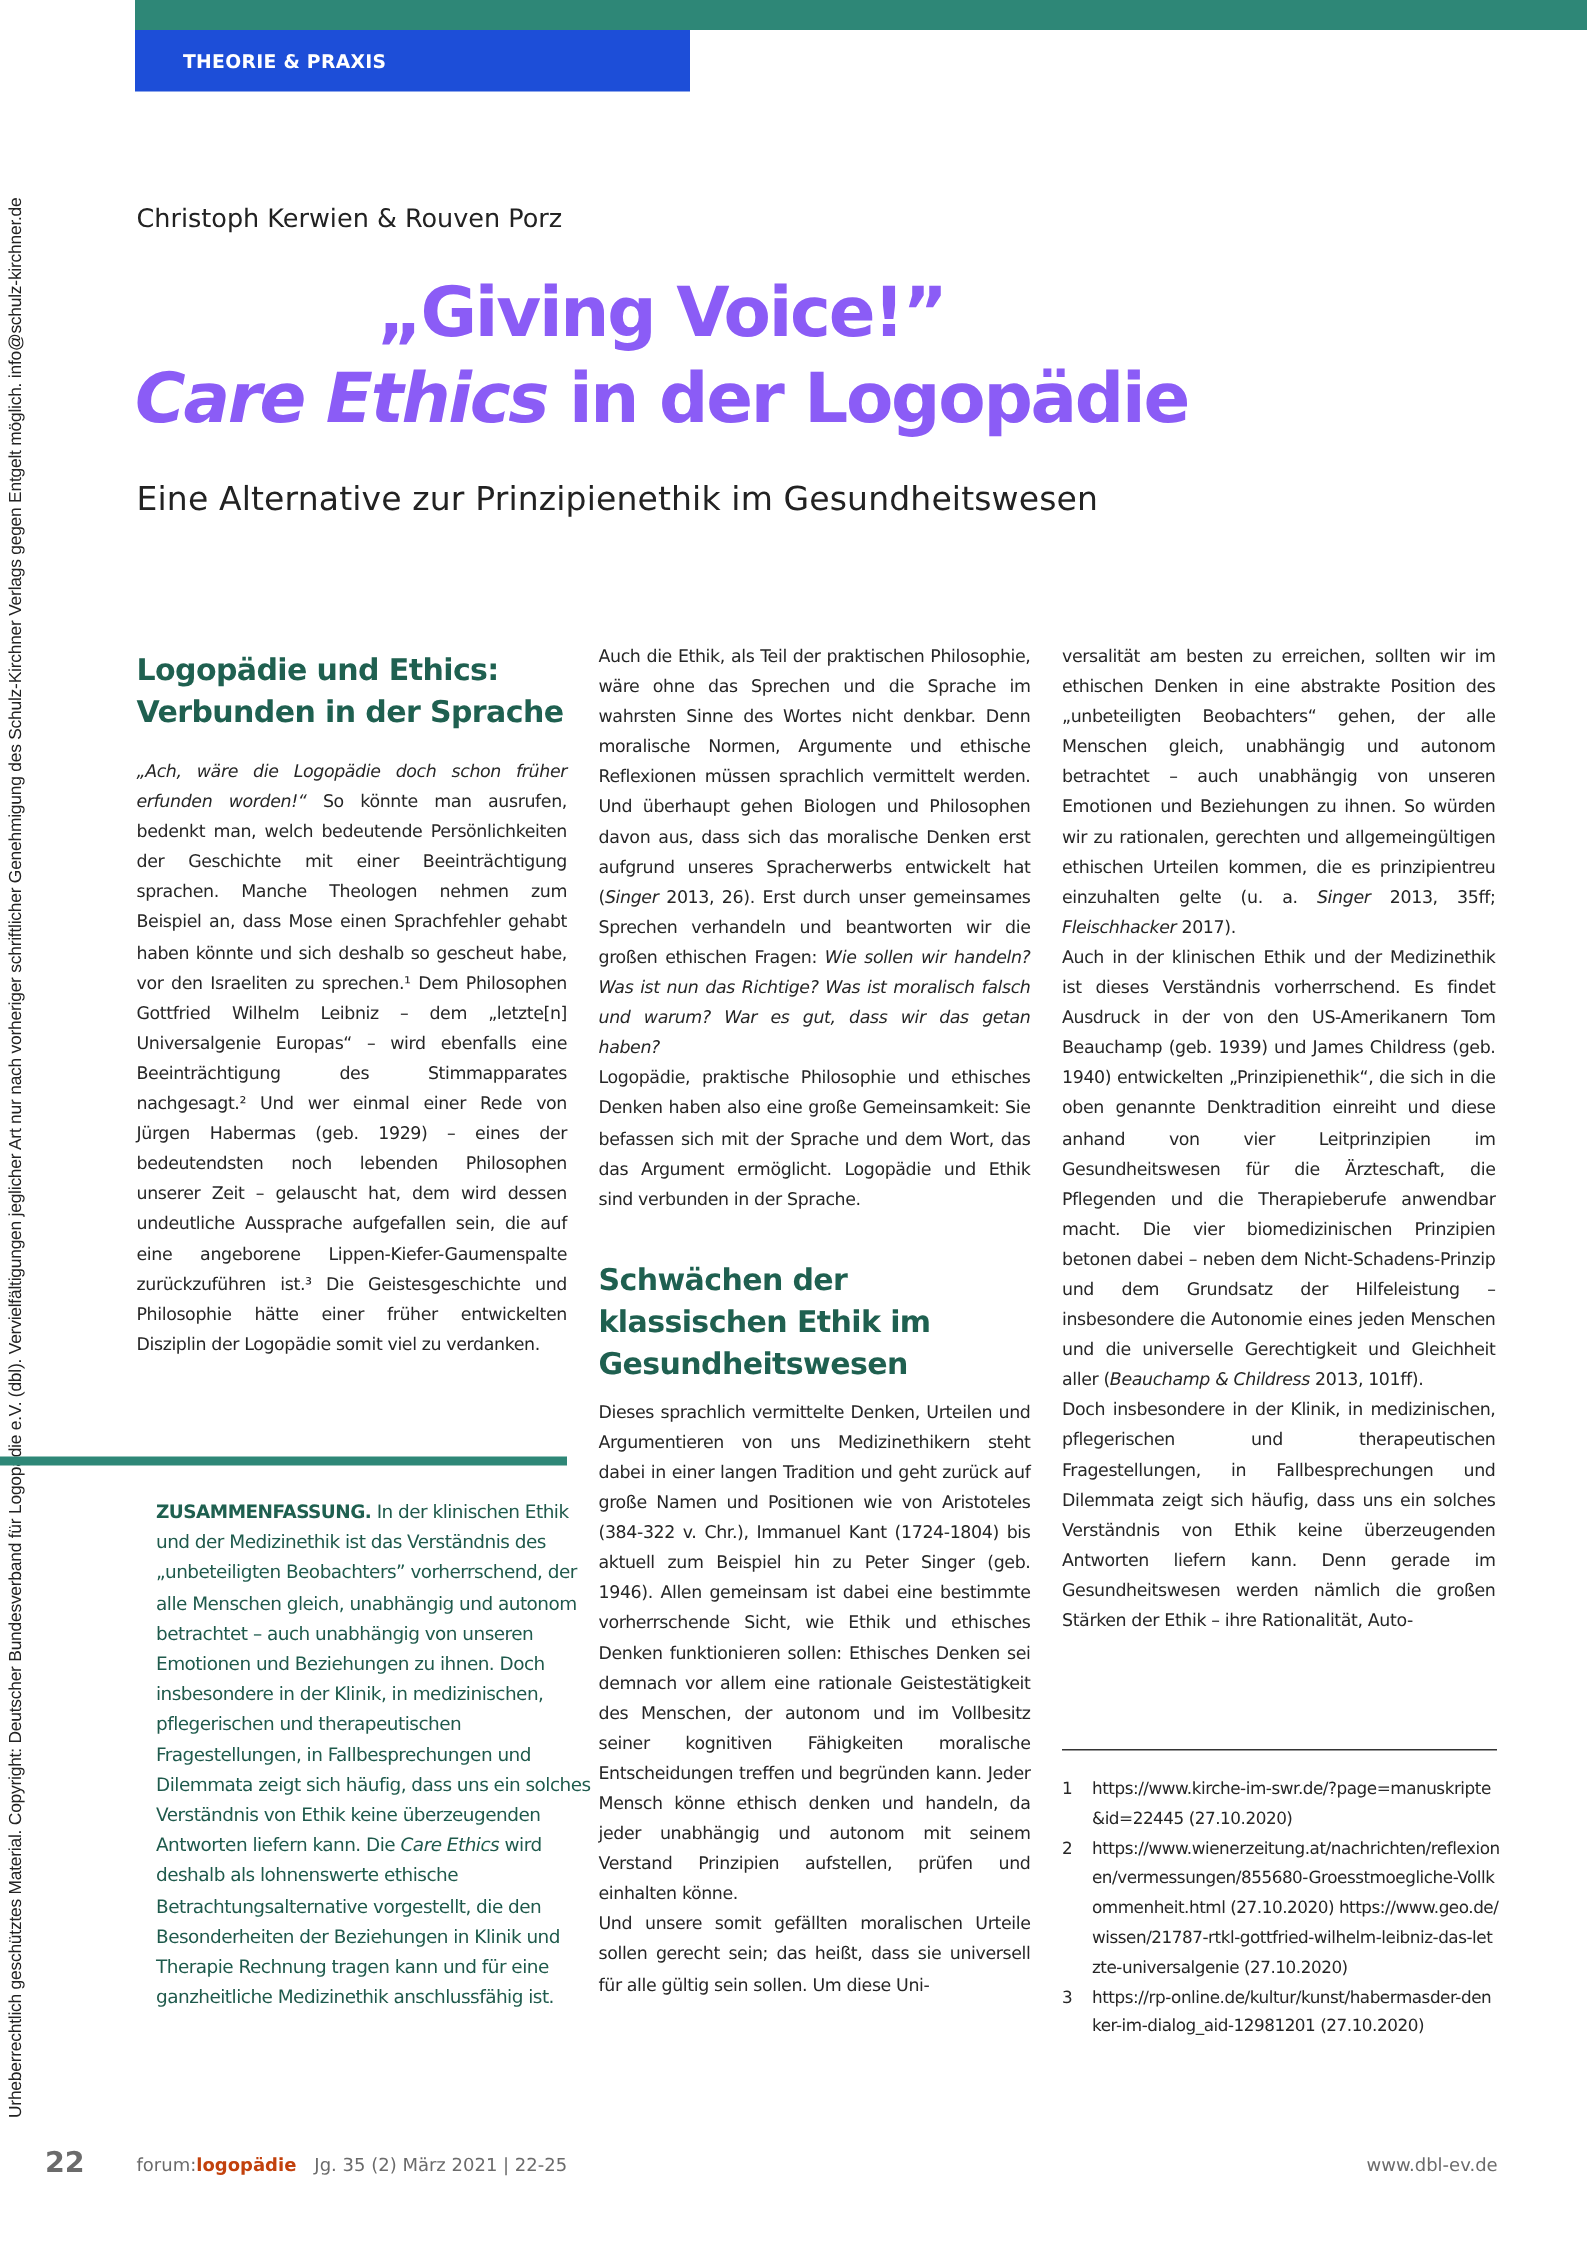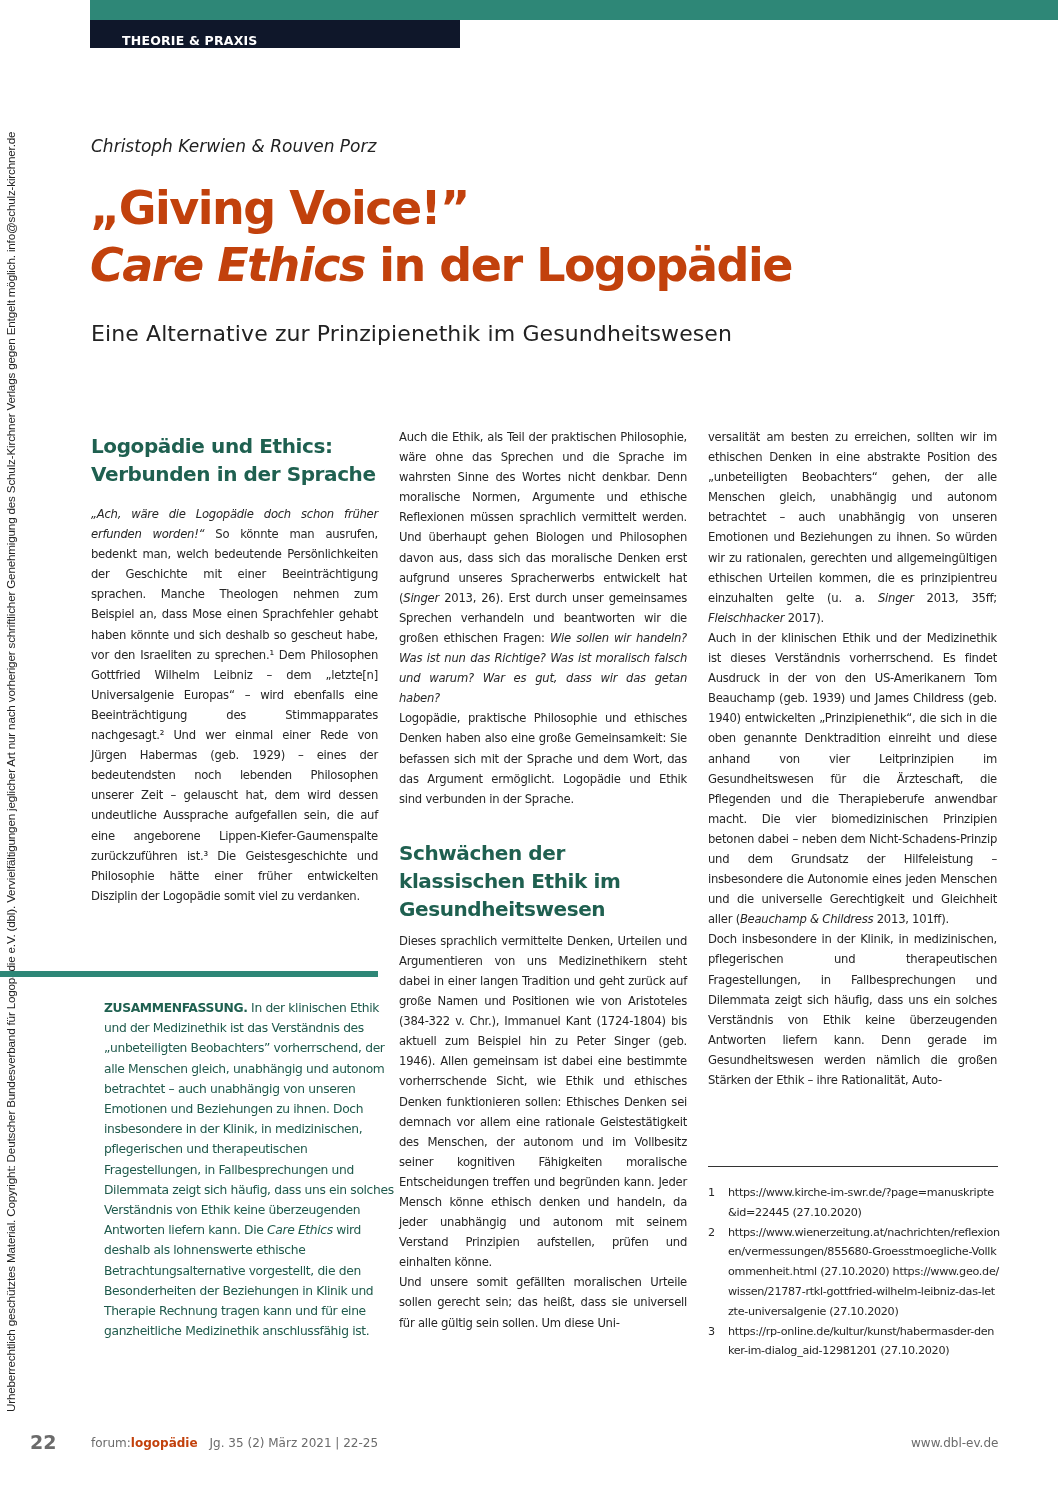--- a/index.html
+++ b/index.html
@@ -1,22 +1,22 @@
 <!DOCTYPE html>
 <html><head>
 <meta charset="utf-8">
 <style>
   html, body { margin:0; padding:0; background:#ffffff; }
   body { width:1058px; height:1497px; position:relative; overflow:hidden; font-family:"DejaVu Sans", sans-serif; color:#1e1e1e; }
   .topbar { position:absolute; left:90px; top:0; width:968px; height:20px; background:#2e8777; }
-  .section-band { position:absolute; left:90px; top:20px; width:370px; height:28px; background:#0f172a; }
+  .section-band { position:absolute; left:90px; top:20px; width:370px; height:41px; background:#1d4ed8; }
   .section-label { position:absolute; left:32px; top:13px; color:#ffffff; font-family:"DejaVu Sans", sans-serif; font-weight:bold; font-size:12.5px; letter-spacing:0.2px; }
   .side-copyright { position:absolute; left:4px; top:1412px; width:1340px; height:16px; transform:rotate(-90deg); transform-origin:0 0; font-family:"Liberation Sans", sans-serif; font-size:11.6px; color:#222; white-space:nowrap; letter-spacing:-0.15px; }
-  .authors { position:absolute; left:91px; top:136px; font-family:"DejaVu Sans", sans-serif; font-style:italic; font-size:17px; color:#222; }
-  .title { position:absolute; left:90px; top:180px; color:#c2410c; font-family:"DejaVu Sans", sans-serif; font-weight:bold; font-size:46px; line-height:57px; letter-spacing:-1.5px; }
+  .authors { position:absolute; left:91px; top:136px; font-family:"DejaVu Sans", sans-serif; font-size:17px; color:#222; }
+  .title { position:absolute; left:90px; top:180px; color:#8b5cf6; font-family:"DejaVu Sans", sans-serif; font-weight:bold; font-size:46px; line-height:57px; letter-spacing:-1.5px;text-align:center; }
   .title .it { font-style:italic; }
   .subtitle { position:absolute; left:91px; top:321px; font-size:22px; color:#222; letter-spacing:0.1px; }
   .col { position:absolute; font-family:"DejaVu Sans", sans-serif; font-size:11.6px; line-height:20.1px; text-align:justify; color:#262626; letter-spacing:-0.25px; }
   .col p { margin:0; }
   .col1 { left:91px; top:432px; width:287px; }
   .col2 { left:399px; top:427px; width:288px; }
   .col3 { left:708px; top:427px; width:289px; }
   .h2 { color:#1f6050; font-weight:bold; font-size:20px; line-height:28px; letter-spacing:-0.4px; text-align:left; margin:0; }
   .col1 .h2 { margin-bottom:16px; }
   .col2 .h2 { margin-top:30px; margin-bottom:8px; }

